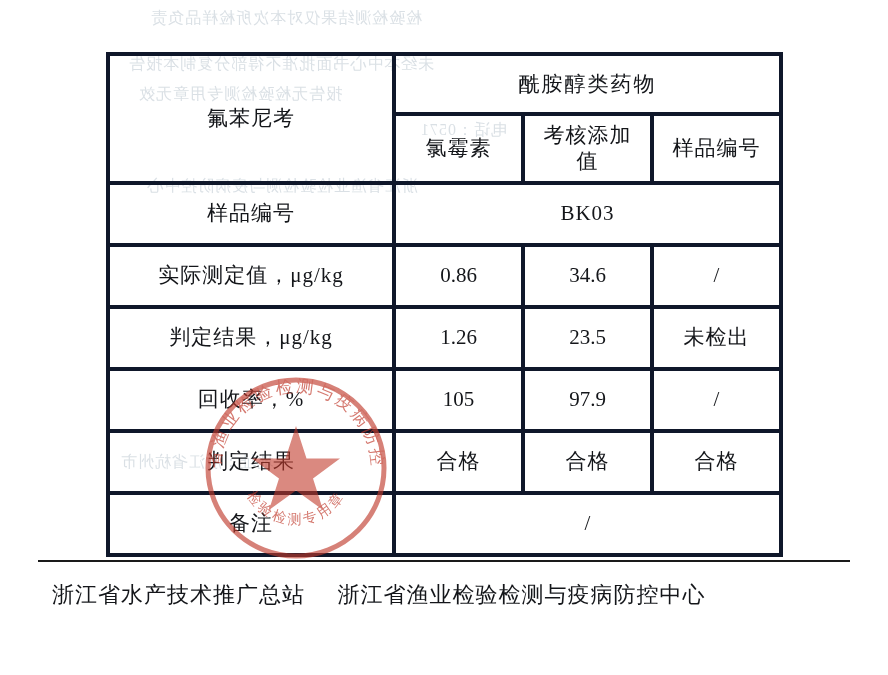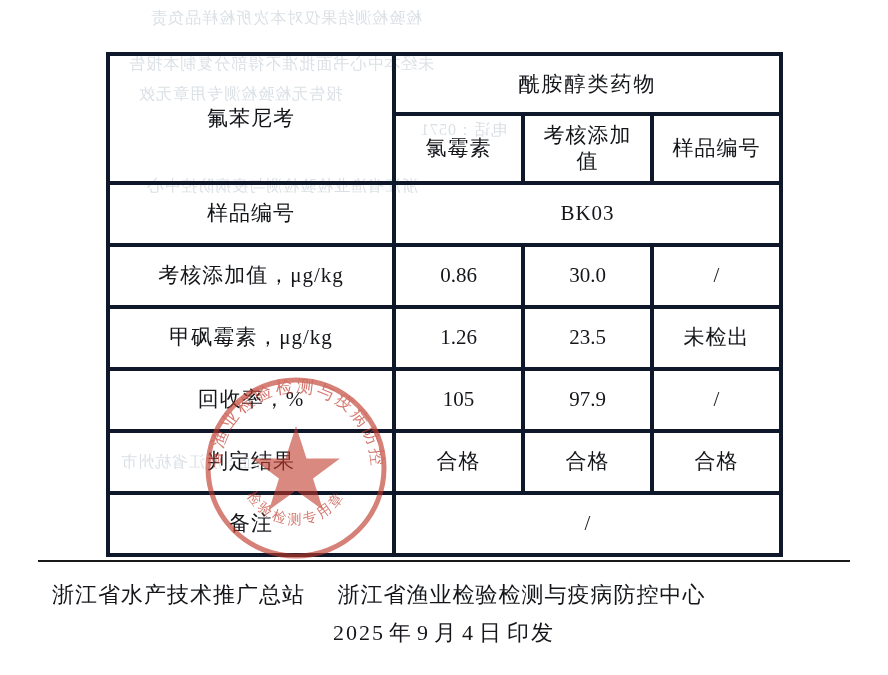--- a/index.html
+++ b/index.html
@@ -153,28 +153,28 @@
           <td class="big-label">考核添加值</td>
           <td class="big-label">样品编号</td>
         </tr>
 
         <tr class="row-body">
           <td class="big-label">样品编号</td>
           <td colspan="3" class="sample-id">BK03</td>
         </tr>
 
         <tr class="row-body">
-          <td class="big-label">考核添加值，μg/kg</td>
+          <td class="big-label">实际测定值，μg/kg</td>
           <td class="num">0.86</td>
-          <td class="num">30.0</td>
+          <td class="num">34.6</td>
           <td class="slash">/</td>
         </tr>
 
         <tr class="row-body">
-          <td class="big-label">甲砜霉素，μg/kg</td>
+          <td class="big-label">判定结果，μg/kg</td>
           <td class="num">1.26</td>
           <td class="num">23.5</td>
           <td class="big-label">未检出</td>
         </tr>
 
         <tr class="row-body">
           <td class="big-label">回收率，%</td>
           <td class="num">105</td>
           <td class="num">97.9</td>
           <td class="slash">/</td>
@@ -212,17 +212,14 @@
     </svg>
   </div>
 
   <div class="footer-rule"></div>
 
   <div class="footer-orgs">
     <span class="org1">浙江省水产技术推广总站</span>
     <span>浙江省渔业检验检测与疫病防控中心</span>
   </div>
 
-  <div class="footer-date">
-    <span class="d">2025</span><span class="d">年</span><span class="d">9</span><span class="d">月</span><span class="d">4</span><span class="d">日</span><span class="d">印发</span>
-  </div>
 
 </div>
 
 </body></html>

